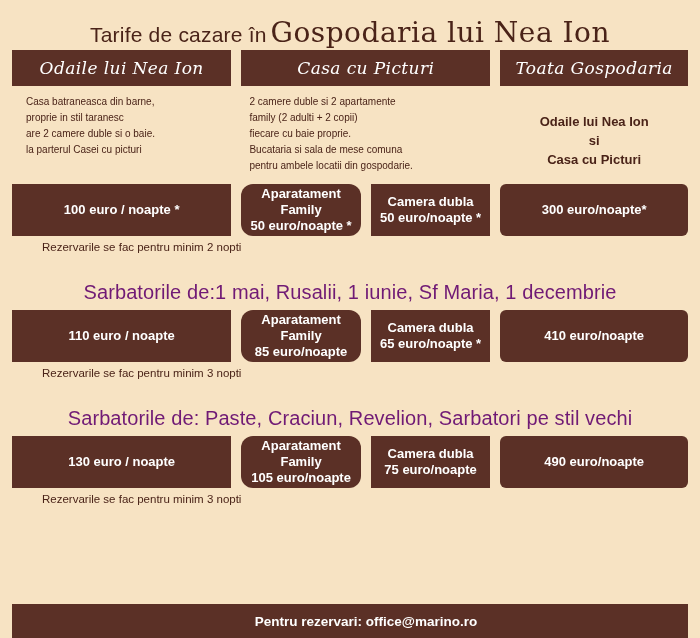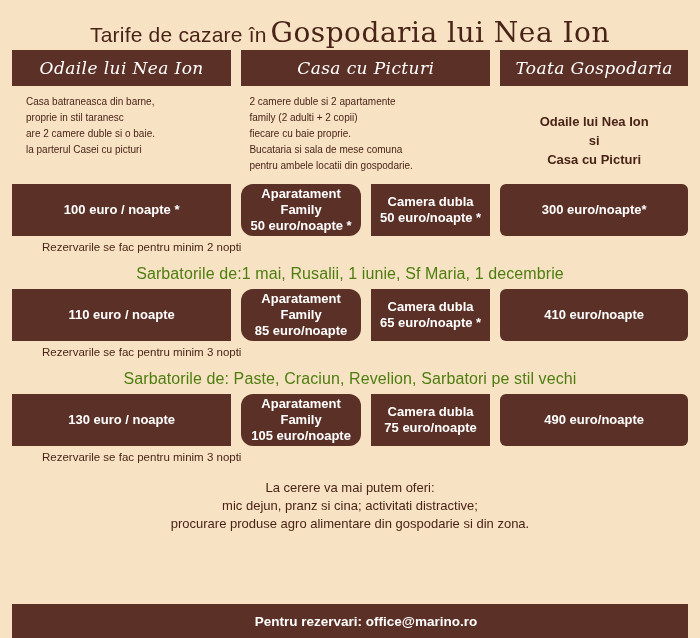--- a/index.html
+++ b/index.html
@@ -122,23 +122,23 @@
     padding-left: 30px;
     display: flex;
     justify-content: space-between;
     padding-right: 10px;
   }
   .note .right { font-size: 11.5px; }
 
   
   .section-heading {
     text-align: center;
-    font-size: 16px;
-    color: #4d7c0f;
-    margin-top: 12px;
+    font-size: 20px;
+    color: #701a75;
+    margin-top: 28px;
     margin-bottom: 6px;
     letter-spacing: 0.1px;
   }
 
   
   .offer {
     text-align: center;
     font-size: 13px;
     line-height: 18px;
     color: #4a2318;
@@ -246,23 +246,18 @@
       <span class="sub">Camera dubla</span>
       <span class="sub">75 euro/noapte</span>
     </div>
     <div class="box price-box p-right">490 euro/noapte</div>
   </div>
   <div class="note">
     <span>Rezervarile se fac pentru minim 3 nopti</span>
     <span class="right"></span>
   </div>
 
-  <div class="offer">
-    <span class="sub">La cerere va mai putem oferi:</span>
-    <span class="sub">mic dejun, pranz si cina;  activitati distractive;</span>
-    <span class="sub">procurare produse agro alimentare din gospodarie si din zona.</span>
-  </div>
 
   <div class="contact-bar">
     <span>Pentru rezervari: office@marino.ro</span>
   </div>
 
 </div>
 
 </body></html>

